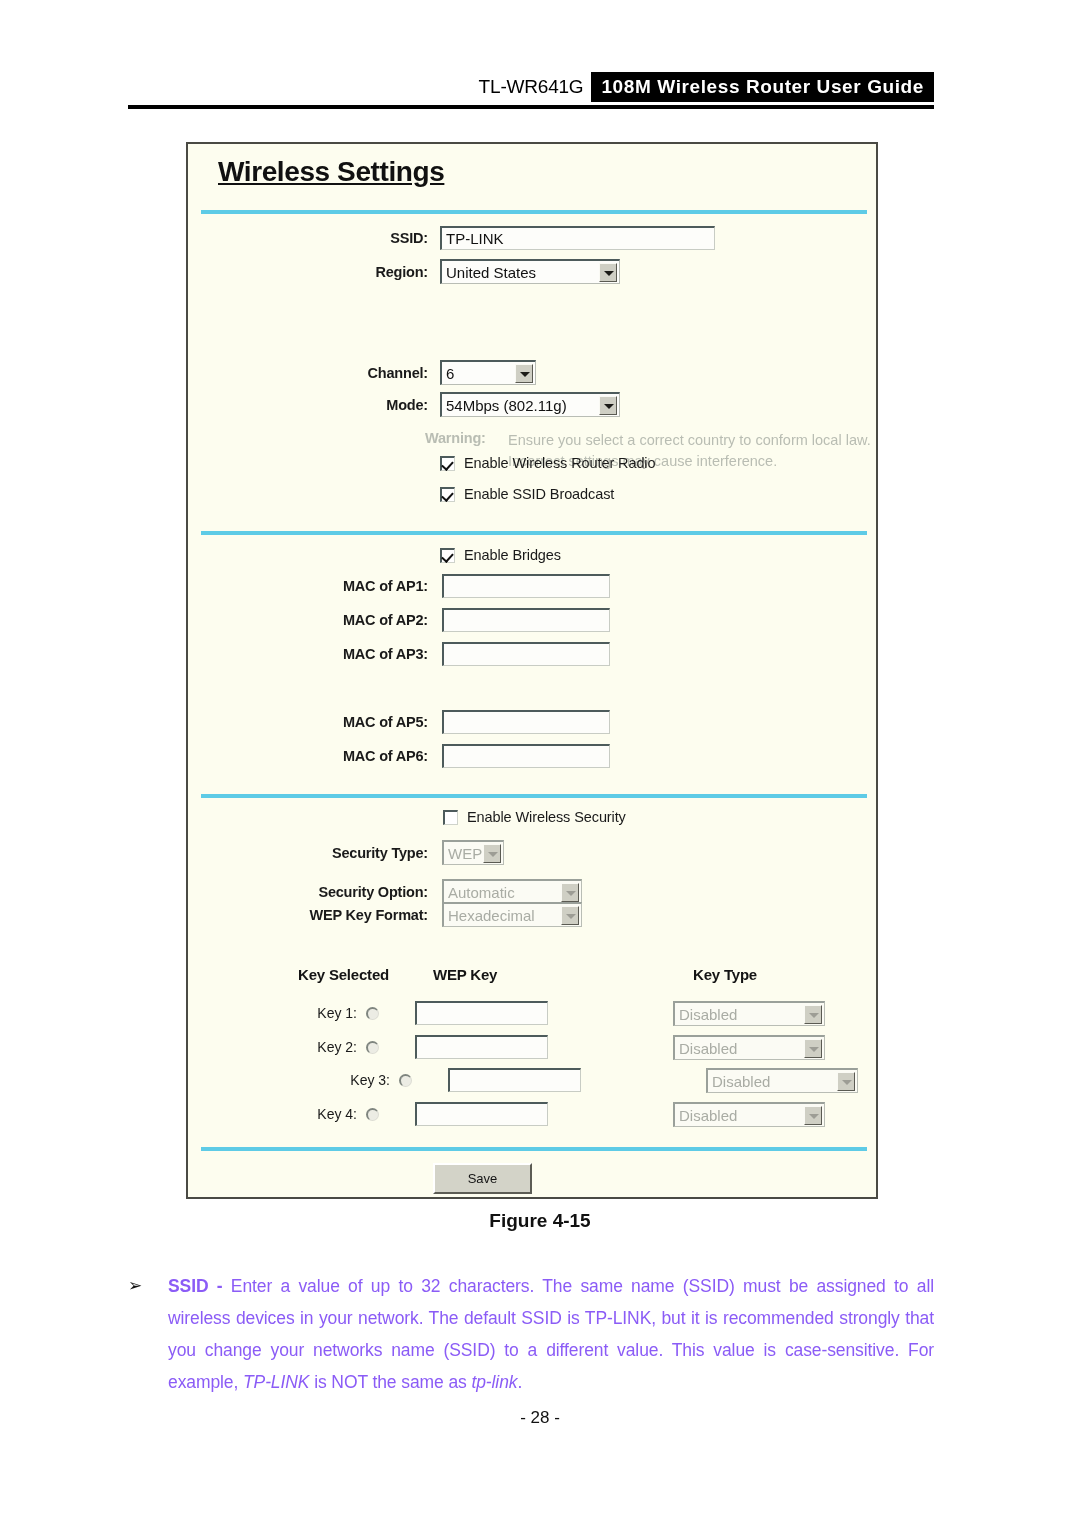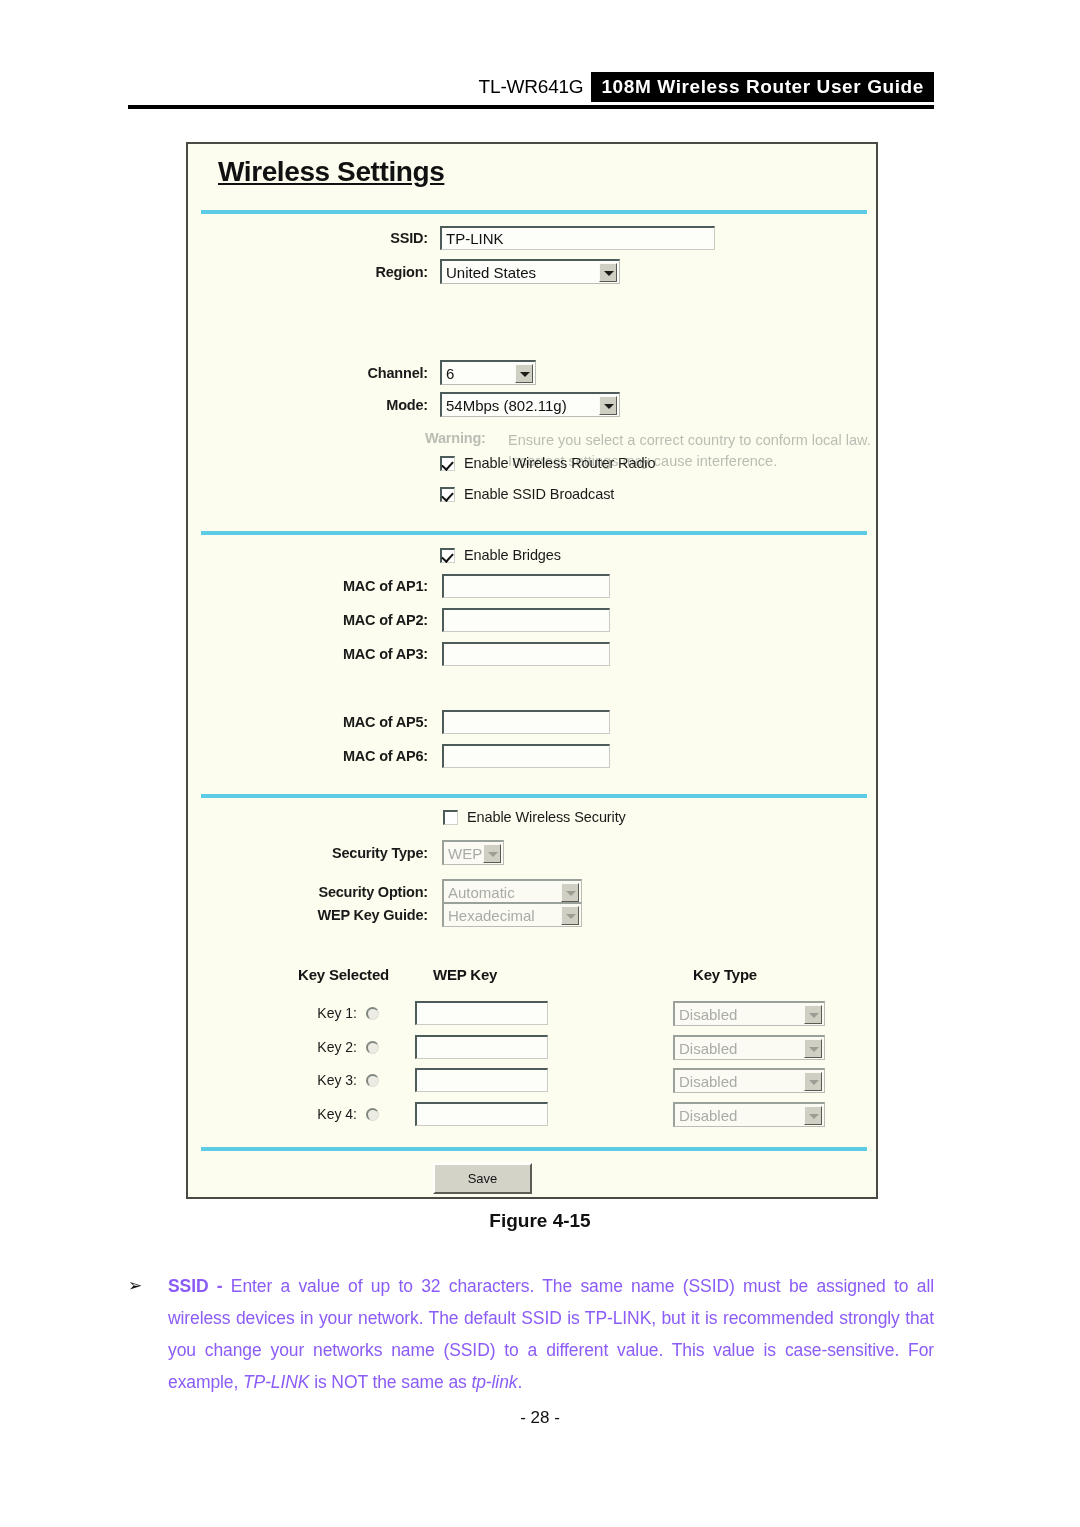--- a/index.html
+++ b/index.html
@@ -416,21 +416,21 @@
     </span>
   </div>
   <div class="row" style="left:100px; top:727px; width:520px;margin-top:8px;">
     <span class="lbl" style="width:140px;">Security Option:</span>
     <span class="tselect disabled" style="width:140px; margin-left:14px;">
       <span>Automatic</span>
       <span class="arrow"></span>
     </span>
   </div>
   <div class="row" style="left:100px; top:758px; width:520px;">
-    <span class="lbl" style="width:140px;">WEP Key Guide:</span>
+    <span class="lbl" style="width:140px;">WEP Key Format:</span>
     <span class="tselect disabled" style="width:140px; margin-left:14px;">
       <span>Hexadecimal</span>
       <span class="arrow"></span>
     </span>
   </div>
 
   <div class="colhead" style="left:110px; top:822px;">Key Selected</div>
   <div class="colhead" style="left:245px; top:822px;">WEP Key</div>
   <div class="colhead" style="left:505px; top:822px;">Key Type</div>
 
@@ -445,21 +445,21 @@
   </div>
   <div class="keyrow" style="top:888px;">
     <span class="klabel">Key 2:</span>
     <span class="radio"></span>
     <span class="tinput kinput"></span>
     <span class="tselect disabled ksel">
       <span>Disabled</span>
       <span class="arrow"></span>
     </span>
   </div>
-  <div class="keyrow" style="top:921px;">
+  <div class="keyrow" style="top:921px;justify-content:flex-end;">
     <span class="klabel">Key 3:</span>
     <span class="radio"></span>
     <span class="tinput kinput"></span>
     <span class="tselect disabled ksel">
       <span>Disabled</span>
       <span class="arrow"></span>
     </span>
   </div>
   <div class="keyrow" style="top:955px;">
     <span class="klabel">Key 4:</span>

